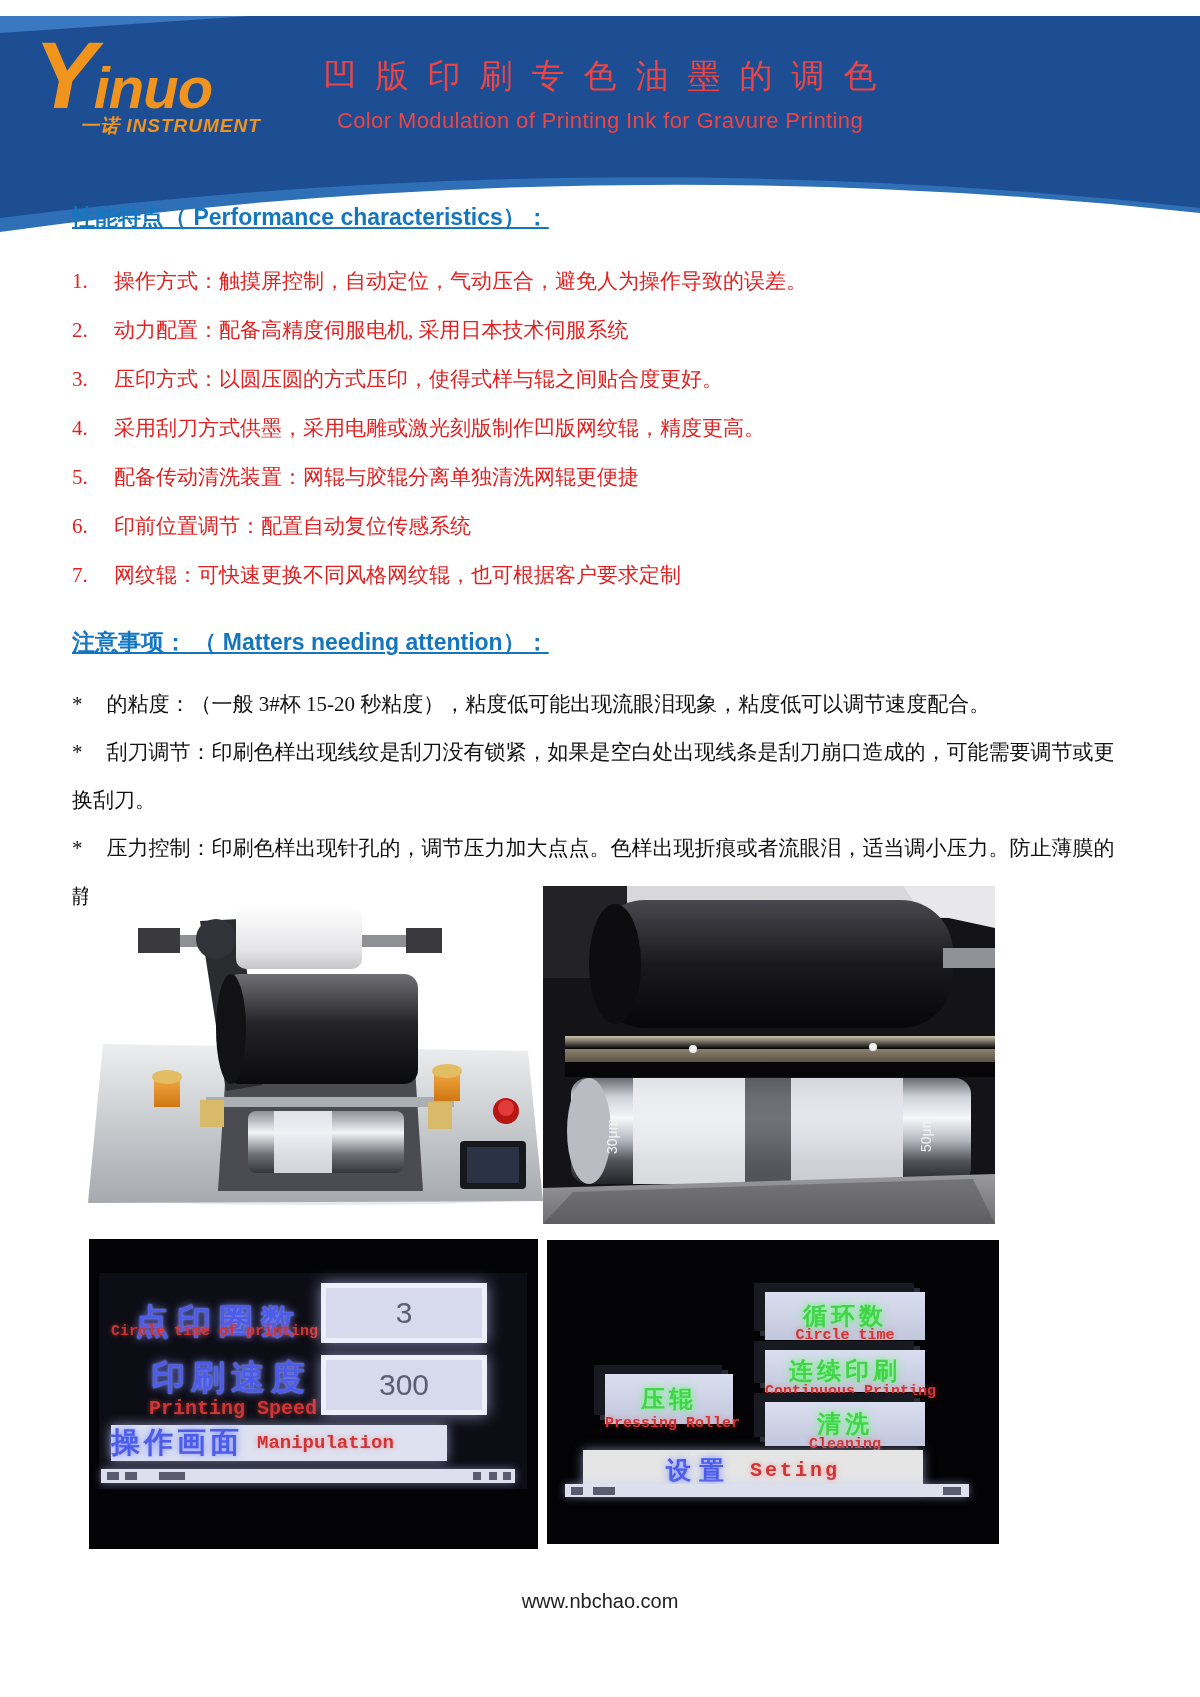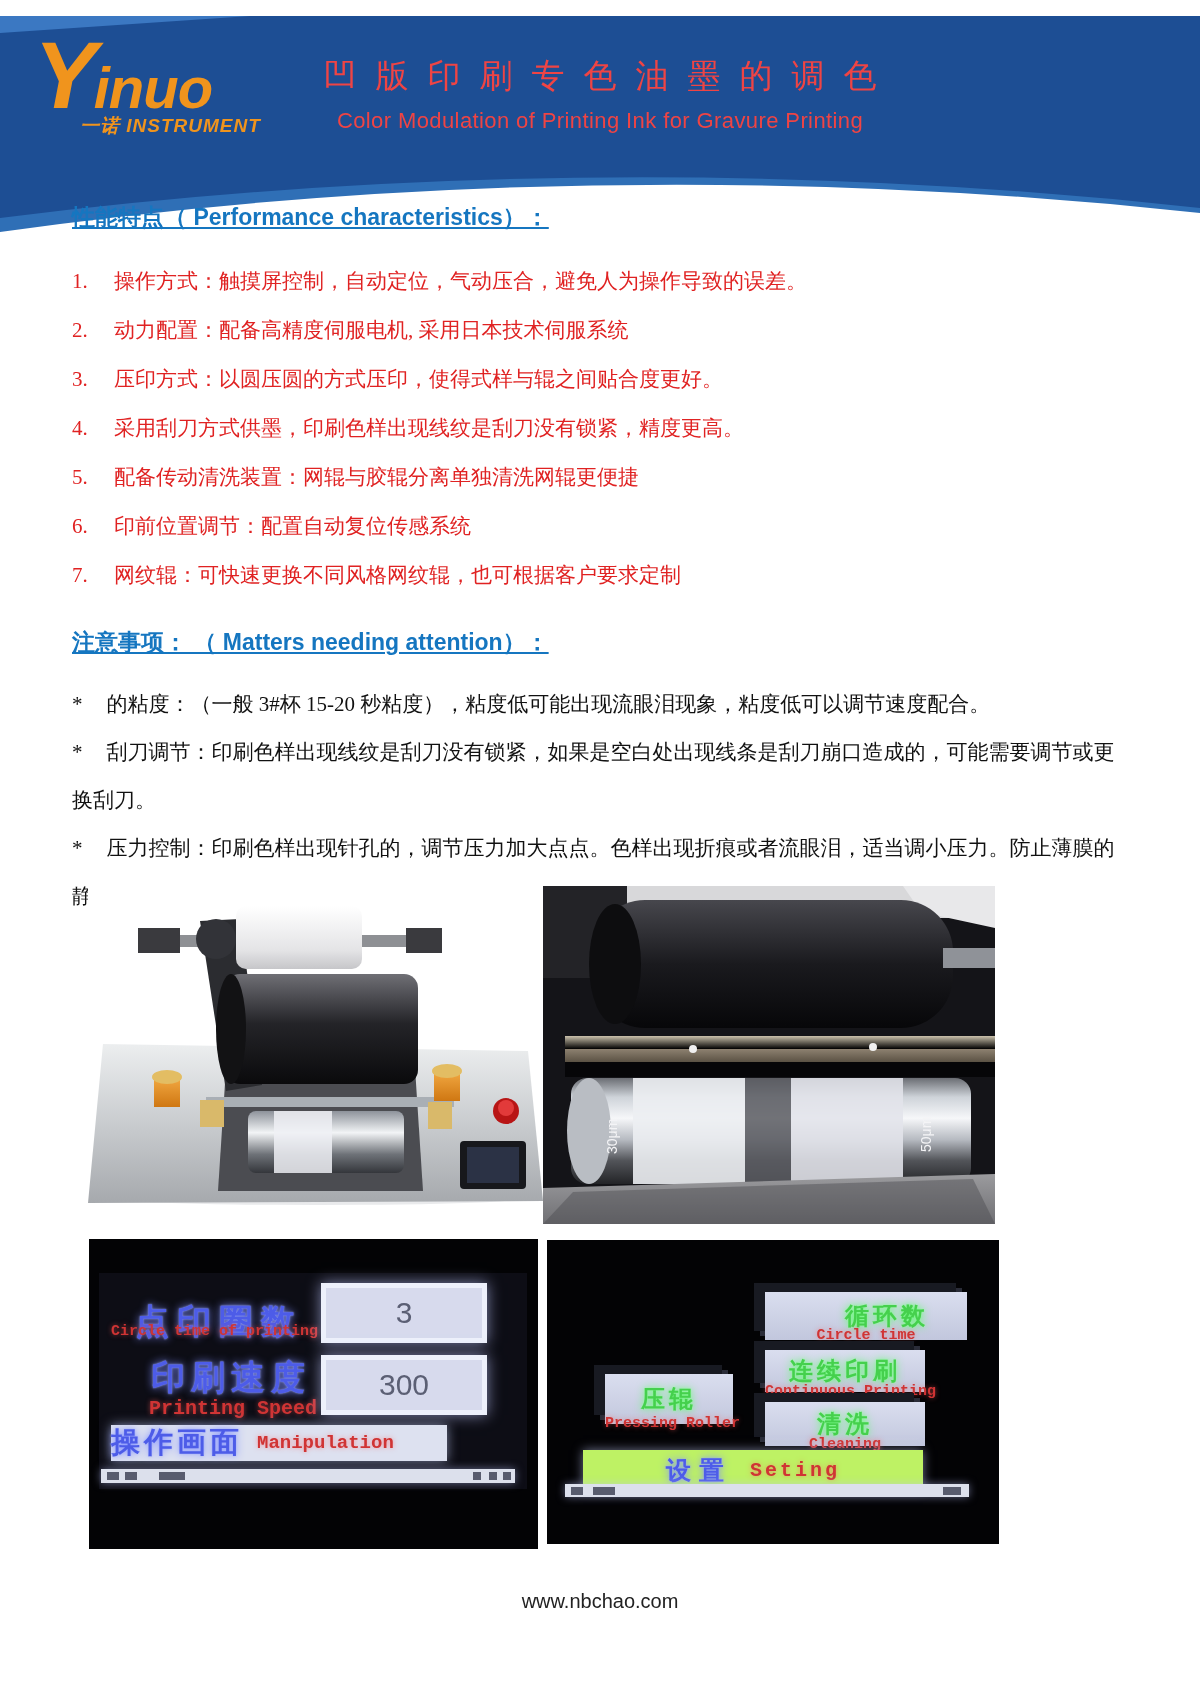--- a/index.html
+++ b/index.html
@@ -63,26 +63,26 @@
   .statusbar{position:absolute;background:#dce0ec;box-shadow:0 0 8px rgba(190,200,255,.5);}
   .statusbar .chip{position:absolute;top:3px;width:12px;height:8px;background:#585c6e;}
 
   
   .key{position:absolute;background:linear-gradient(180deg,#dadeef 0%,#c2c7dd 100%);
        box-shadow:-11px -9px 0 0 #181a22, -5px -4px 0 0 #2a2c38;
        display:flex;align-items:center;justify-content:center;}
   .key .en-red{position:absolute;left:0;right:0;bottom:-4px;text-align:center;white-space:nowrap;}
   .k-pos{left:58px;top:56px;width:128px;height:66px;}
   .k-pos .cn-blue{font-size:30px;letter-spacing:6px;}
-  .k-circ{left:218px;top:52px;width:160px;height:48px;padding-left:42px;}
+  .k-circ{left:218px;top:52px;width:160px;height:48px;}
   .k-cont{left:218px;top:110px;width:160px;height:42px;}
   .k-roll{left:58px;top:134px;width:128px;height:50px;}
   .k-clean{left:218px;top:162px;width:160px;height:44px;}
   .key .cn-green{font-size:24px;letter-spacing:4px;}
-  .s2-set{position:absolute;left:36px;top:210px;width:340px;height:40px;background:#bef264;
+  .s2-set{position:absolute;left:36px;top:210px;width:340px;height:40px;background:#e5e5e5;
           box-shadow:0 0 10px rgba(200,210,255,.55);
           display:flex;align-items:center;justify-content:center;gap:18px;}
   .s2-set .cn{font-size:25px;letter-spacing:8px;}
   .s2-set .en{font-size:20px;letter-spacing:3px;}
 
   
   .footer{position:absolute;left:0;top:1574px;width:100%;text-align:center;z-index:1;
           font-family:"Liberation Sans",sans-serif;font-size:20px;color:#222222;}
 </style>
 </head>
@@ -118,21 +118,21 @@
       <div class="pitem">
         <span class="num">2.</span>
         <span>动力配置：配备高精度伺服电机, 采用日本技术伺服系统</span>
       </div>
       <div class="pitem">
         <span class="num">3.</span>
         <span>压印方式：以圆压圆的方式压印，使得式样与辊之间贴合度更好。</span>
       </div>
       <div class="pitem">
         <span class="num">4.</span>
-        <span>采用刮刀方式供墨，印刷色样出现线纹是刮刀没有锁紧，精度更高。</span>
+        <span>采用刮刀方式供墨，采用电雕或激光刻版制作凹版网纹辊，精度更高。</span>
       </div>
       <div class="pitem">
         <span class="num">5.</span>
         <span>配备传动清洗装置：网辊与胶辊分离单独清洗网辊更便捷</span>
       </div>
       <div class="pitem">
         <span class="num">6.</span>
         <span>印前位置调节：配置自动复位传感系统</span>
       </div>
       <div class="pitem">

